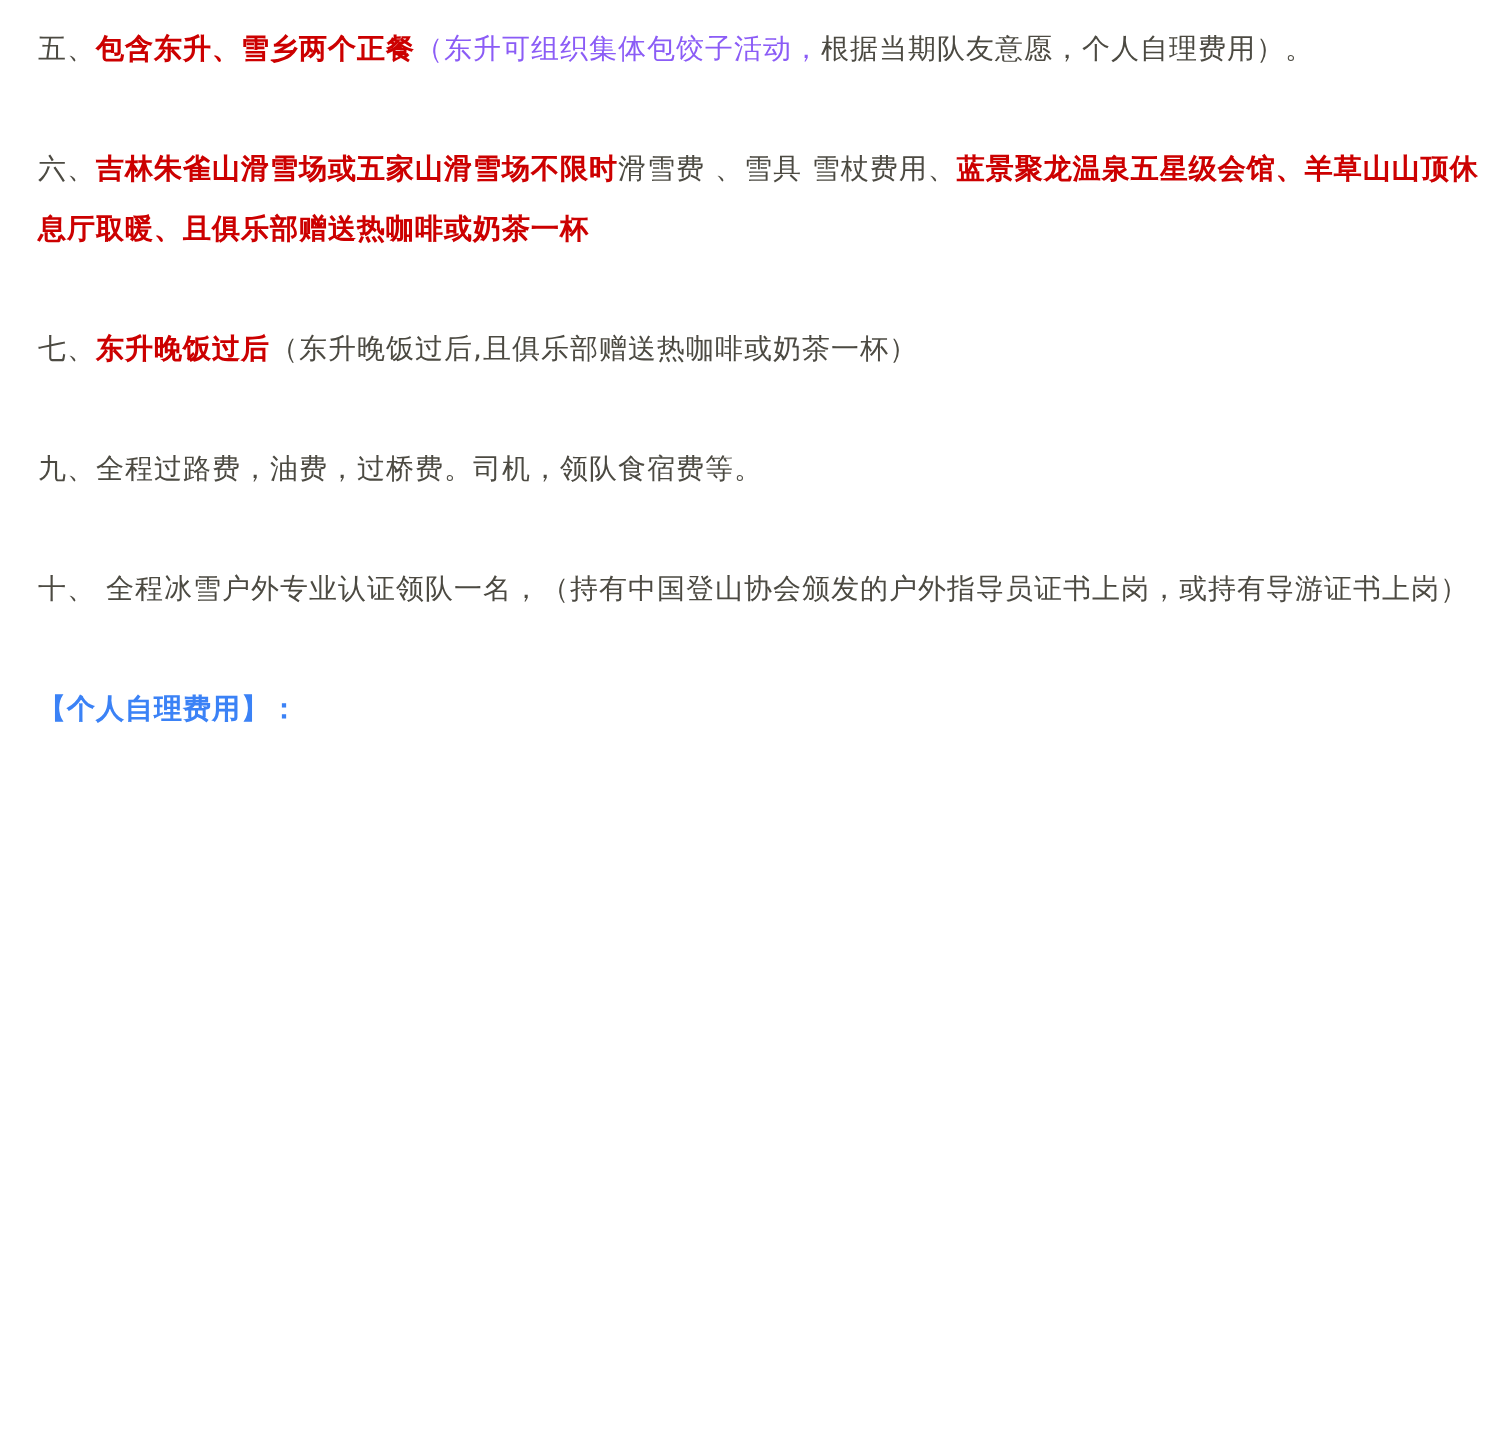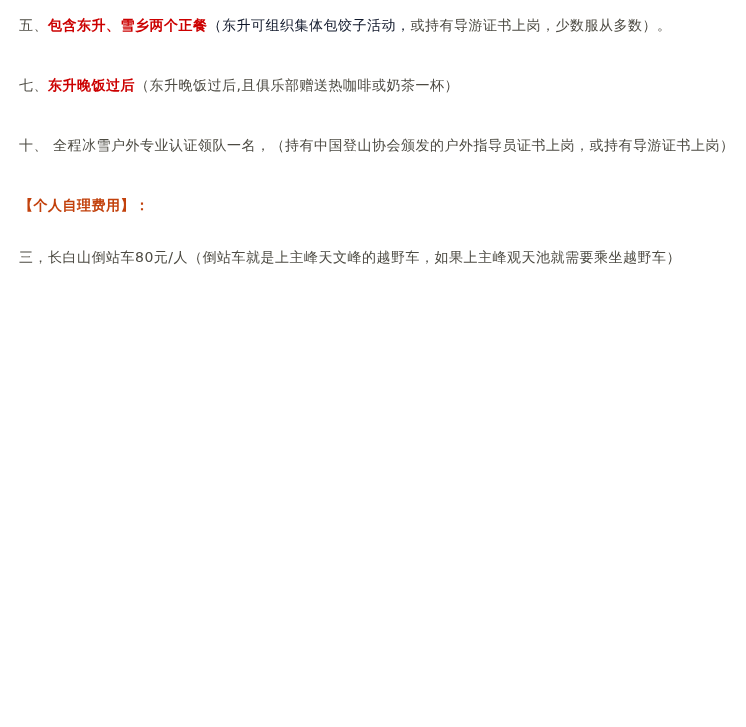--- a/index.html
+++ b/index.html
@@ -24,50 +24,53 @@
     margin: 0 0 30px 0;
     line-height: 30px;
     letter-spacing: 0.5px;
     word-break: break-all;
   }
   .red-bold {
     color: #cc0000;
     font-weight: bold;
   }
   .red {
-    color: #0f172a;
+    color: #8b5cf6;
   }
   p.selfpay-header {
     margin-top: 23px;
     margin-bottom: 22px;
-    color: #c2410c;
+    color: #3b82f6;
     font-weight: bold;
   }
   p.selfpay-item {
     margin-bottom: 22px;
   }
 </style>
 </head>
 <body>
 
 <div class="page">
 
   <p class="doc-line">
-    <span>五、</span><span class="red-bold">包含东升、雪乡两个正餐</span><span class="red">（东升可组织集体包饺子活动，</span><span>或持有导游证书上岗，少数服从多数）。</span>
+    <span>五、</span><span class="red-bold">包含东升、雪乡两个正餐</span><span class="red">（东升可组织集体包饺子活动，</span><span>根据当期队友意愿，个人自理费用）。</span>
   </p>
 
+  <p class="doc-line">
+    <span>六、</span><span class="red-bold">吉林朱雀山滑雪场或五家山滑雪场不限时</span><span>滑雪费 、雪具 雪杖费用、</span><span class="red-bold">蓝景聚龙温泉五星级会馆、羊草山山顶休息厅取暖、且俱乐部赠送热咖啡或奶茶一杯</span>
+  </p>
 
   <p class="doc-line">
     <span>七、</span><span class="red-bold">东升晚饭过后</span><span>（东升晚饭过后,且俱乐部赠送热咖啡或奶茶一杯）</span>
   </p>
 
 
+  <p class="doc-line">九、全程过路费，油费，过桥费。司机，领队食宿费等。</p>
 
   <p class="doc-line">十、 全程冰雪户外专业认证领队一名，（持有中国登山协会颁发的户外指导员证书上岗，或持有导游证书上岗）</p>
 
 
   <p class="doc-line selfpay-header">【个人自理费用】：</p>
 
 
 
-  <p class="doc-line selfpay-item">三，长白山倒站车80元/人（倒站车就是上主峰天文峰的越野车，如果上主峰观天池就需要乘坐越野车）</p>
 
 </div>
 
 </body></html>

